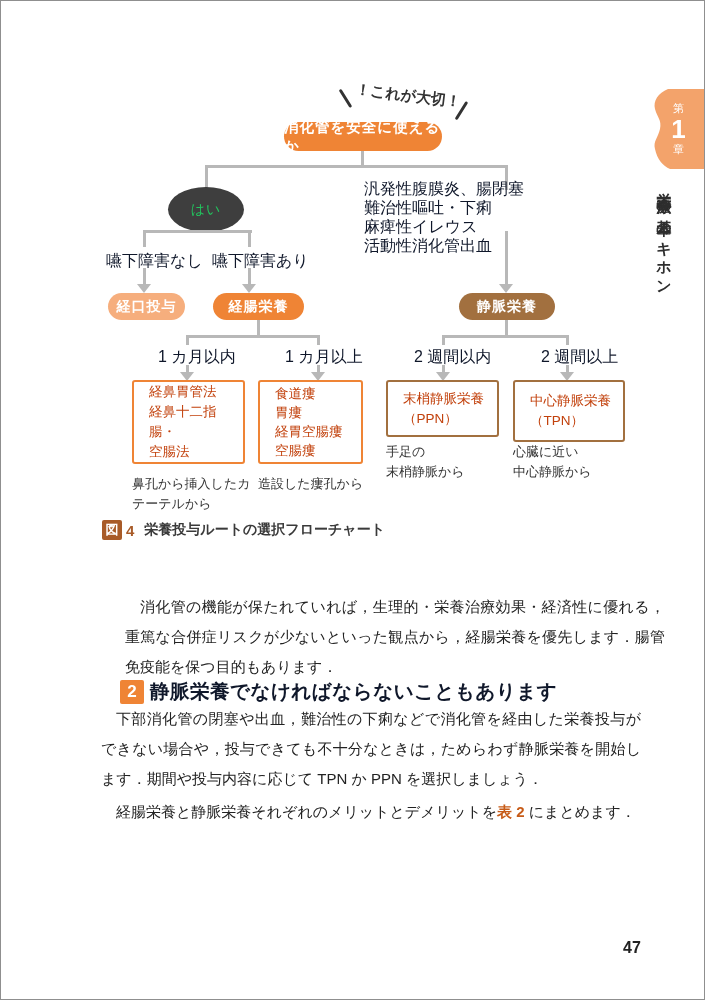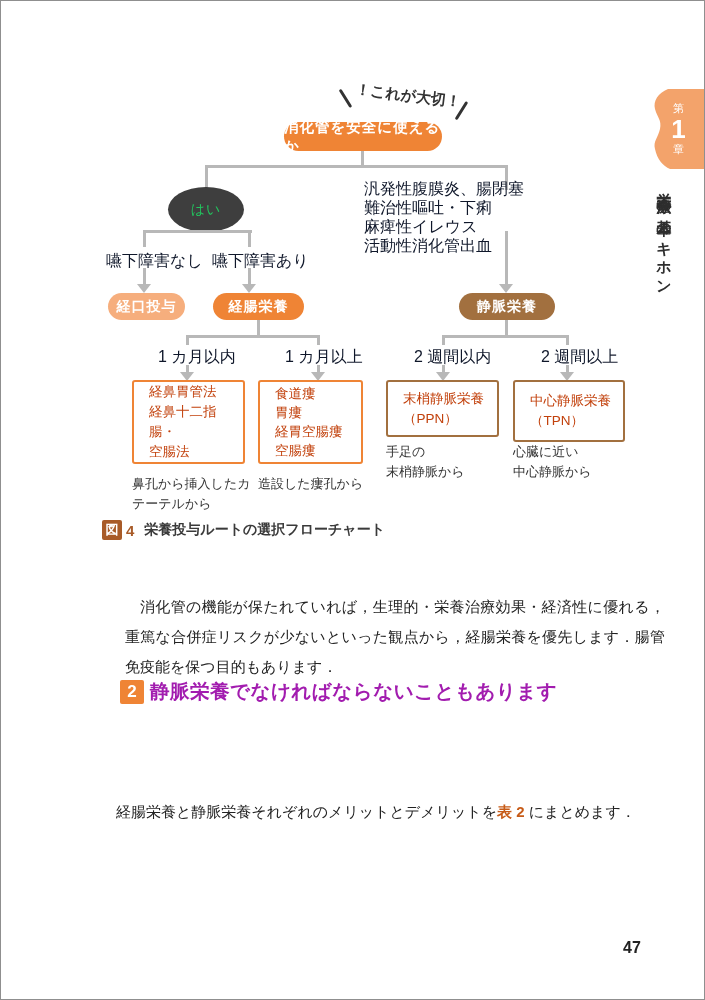--- a/index.html
+++ b/index.html
@@ -114,23 +114,24 @@
   <div class="abs" style="left:101px;top:519px;display:flex;align-items:center;">
     <span style="display:inline-flex;width:20px;height:20px;background:#a85b28;color:#fff;font-size:13px;font-weight:bold;align-items:center;justify-content:center;border-radius:2px;">図</span>
     <span style="color:#a85b28;font-weight:bold;font-size:15px;margin-left:4px;">4</span>
     <span style="color:#3a3a3a;font-weight:bold;font-size:14px;margin-left:10px;">栄養投与ルートの選択フローチャート</span>
   </div>
 
   <p class="para" style="left:108px;top:575px;margin:16px;">消化管の機能が保たれていれば，生理的・栄養治療効果・経済性に優れる，重篤な合併症リスクが少ないといった観点から，経腸栄養を優先します．腸管免疫能を保つ目的もあります．</p>
 
   <div class="abs" style="left:119px;top:677px;display:flex;align-items:center;">
     <span style="display:inline-flex;width:24px;height:24px;background:#ef8435;color:#fff;font-size:17px;font-weight:bold;align-items:center;justify-content:center;border-radius:2px;margin-right:6px;">2</span>
-    <span style="color:#a21caf;font-weight:bold;font-size:19.5px;letter-spacing:0.5px;">静脈栄養でなければならないこともあります</span>
+    <span style="color:#0f172a;font-weight:bold;font-size:19.5px;letter-spacing:0.5px;">静脈栄養でなければならないこともあります</span>
   </div>
 
+  <p class="para" style="left:100px;top:703px;margin:0;">下部消化管の閉塞や出血，難治性の下痢などで消化管を経由した栄養投与ができない場合や，投与できても不十分なときは，ためらわず静脈栄養を開始します．期間や投与内容に応じて TPN か PPN を選択しましょう．</p>
 
   <p class="para" style="left:100px;top:796px;margin:0;"><span>経腸栄養と静脈栄養それぞれのメリットとデメリットを</span><span style="color:#c75b17;font-weight:bold;">表 2 </span><span>にまとめます．</span></p>
 
   <div class="abs" style="left:652px;top:88px;width:51px;height:80px;">
     <svg width="51" height="80" viewBox="0 0 51 80" style="position:absolute;left:0;top:0;">
       <path d="M51,0 L15,0 C5,4 0,12 2,20 C4,28 9,31 7,40 C5,49 0,52 2,60 C4,70 10,77 17,80 L51,80 Z" fill="#f3a36b"></path>
     </svg>
     <div style="position:absolute;left:0;top:0;width:51px;height:80px;display:flex;flex-direction:column;align-items:center;justify-content:center;color:#fff;">
       <span style="font-size:11px;line-height:13px;">第</span>
       <span style="font-size:26px;line-height:28px;font-weight:bold;">1</span>

